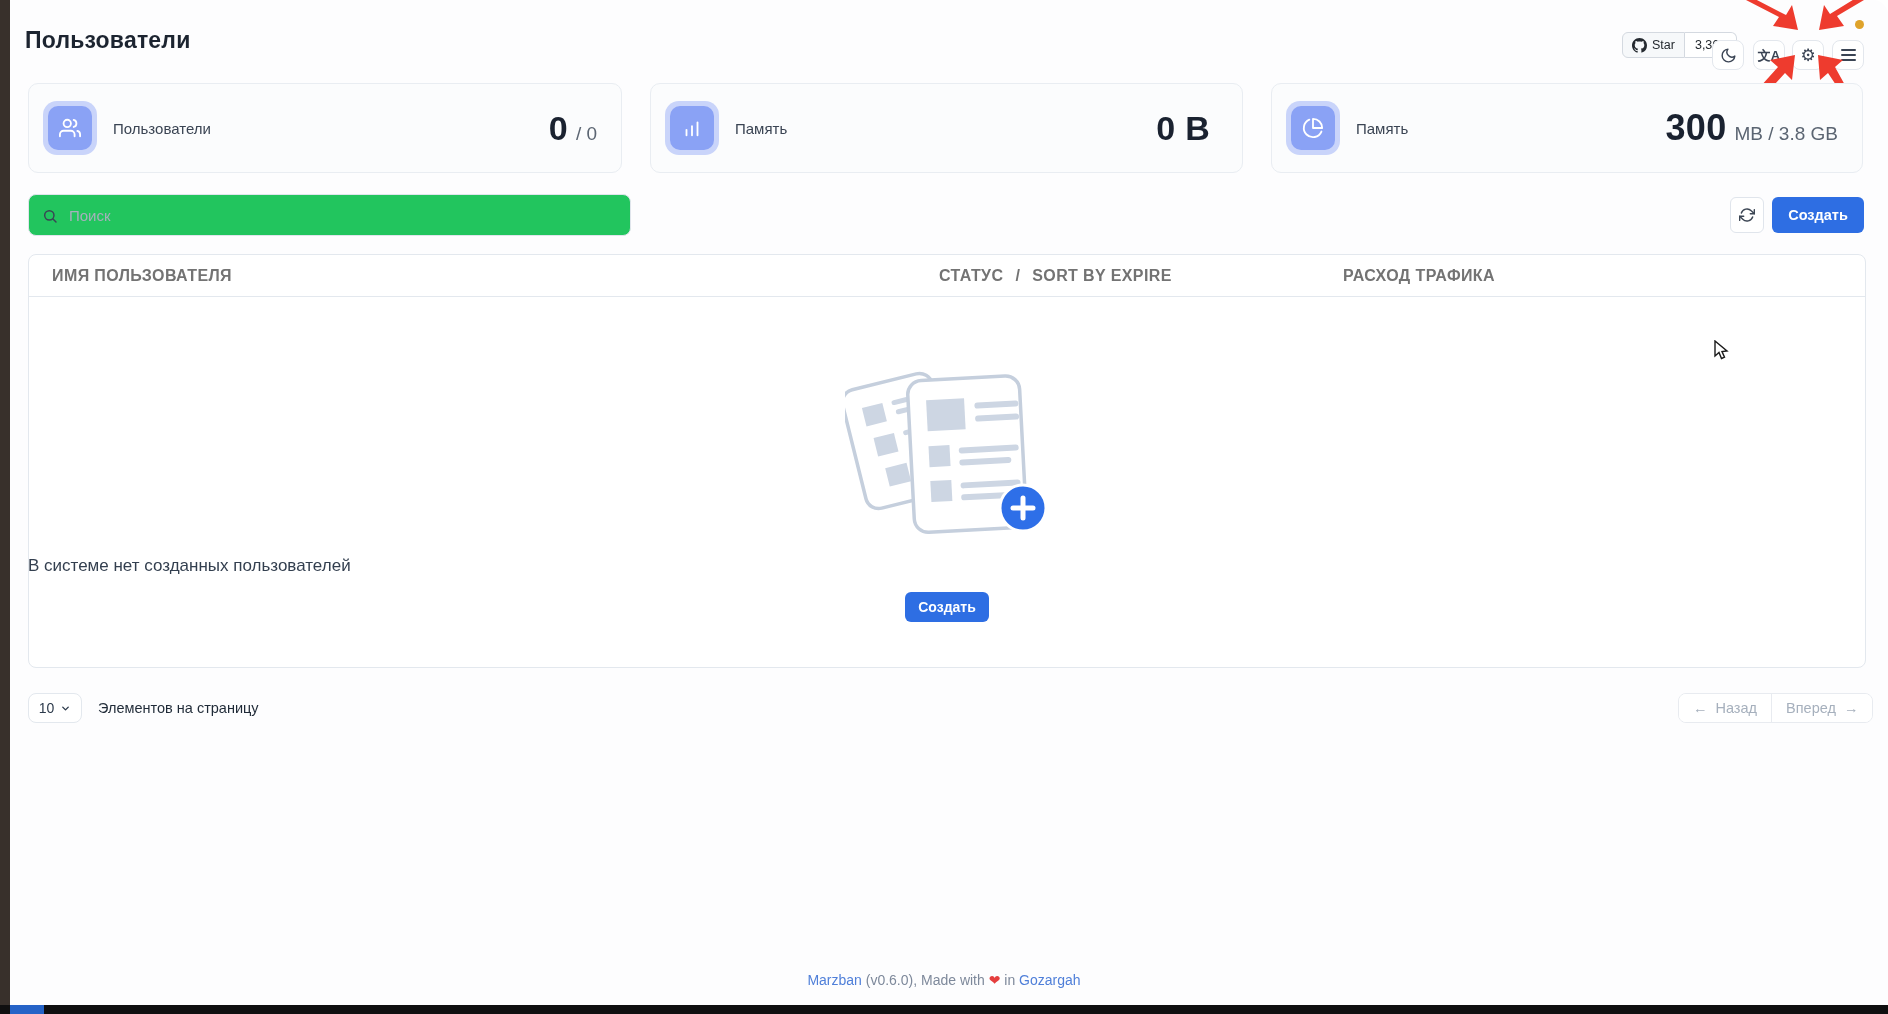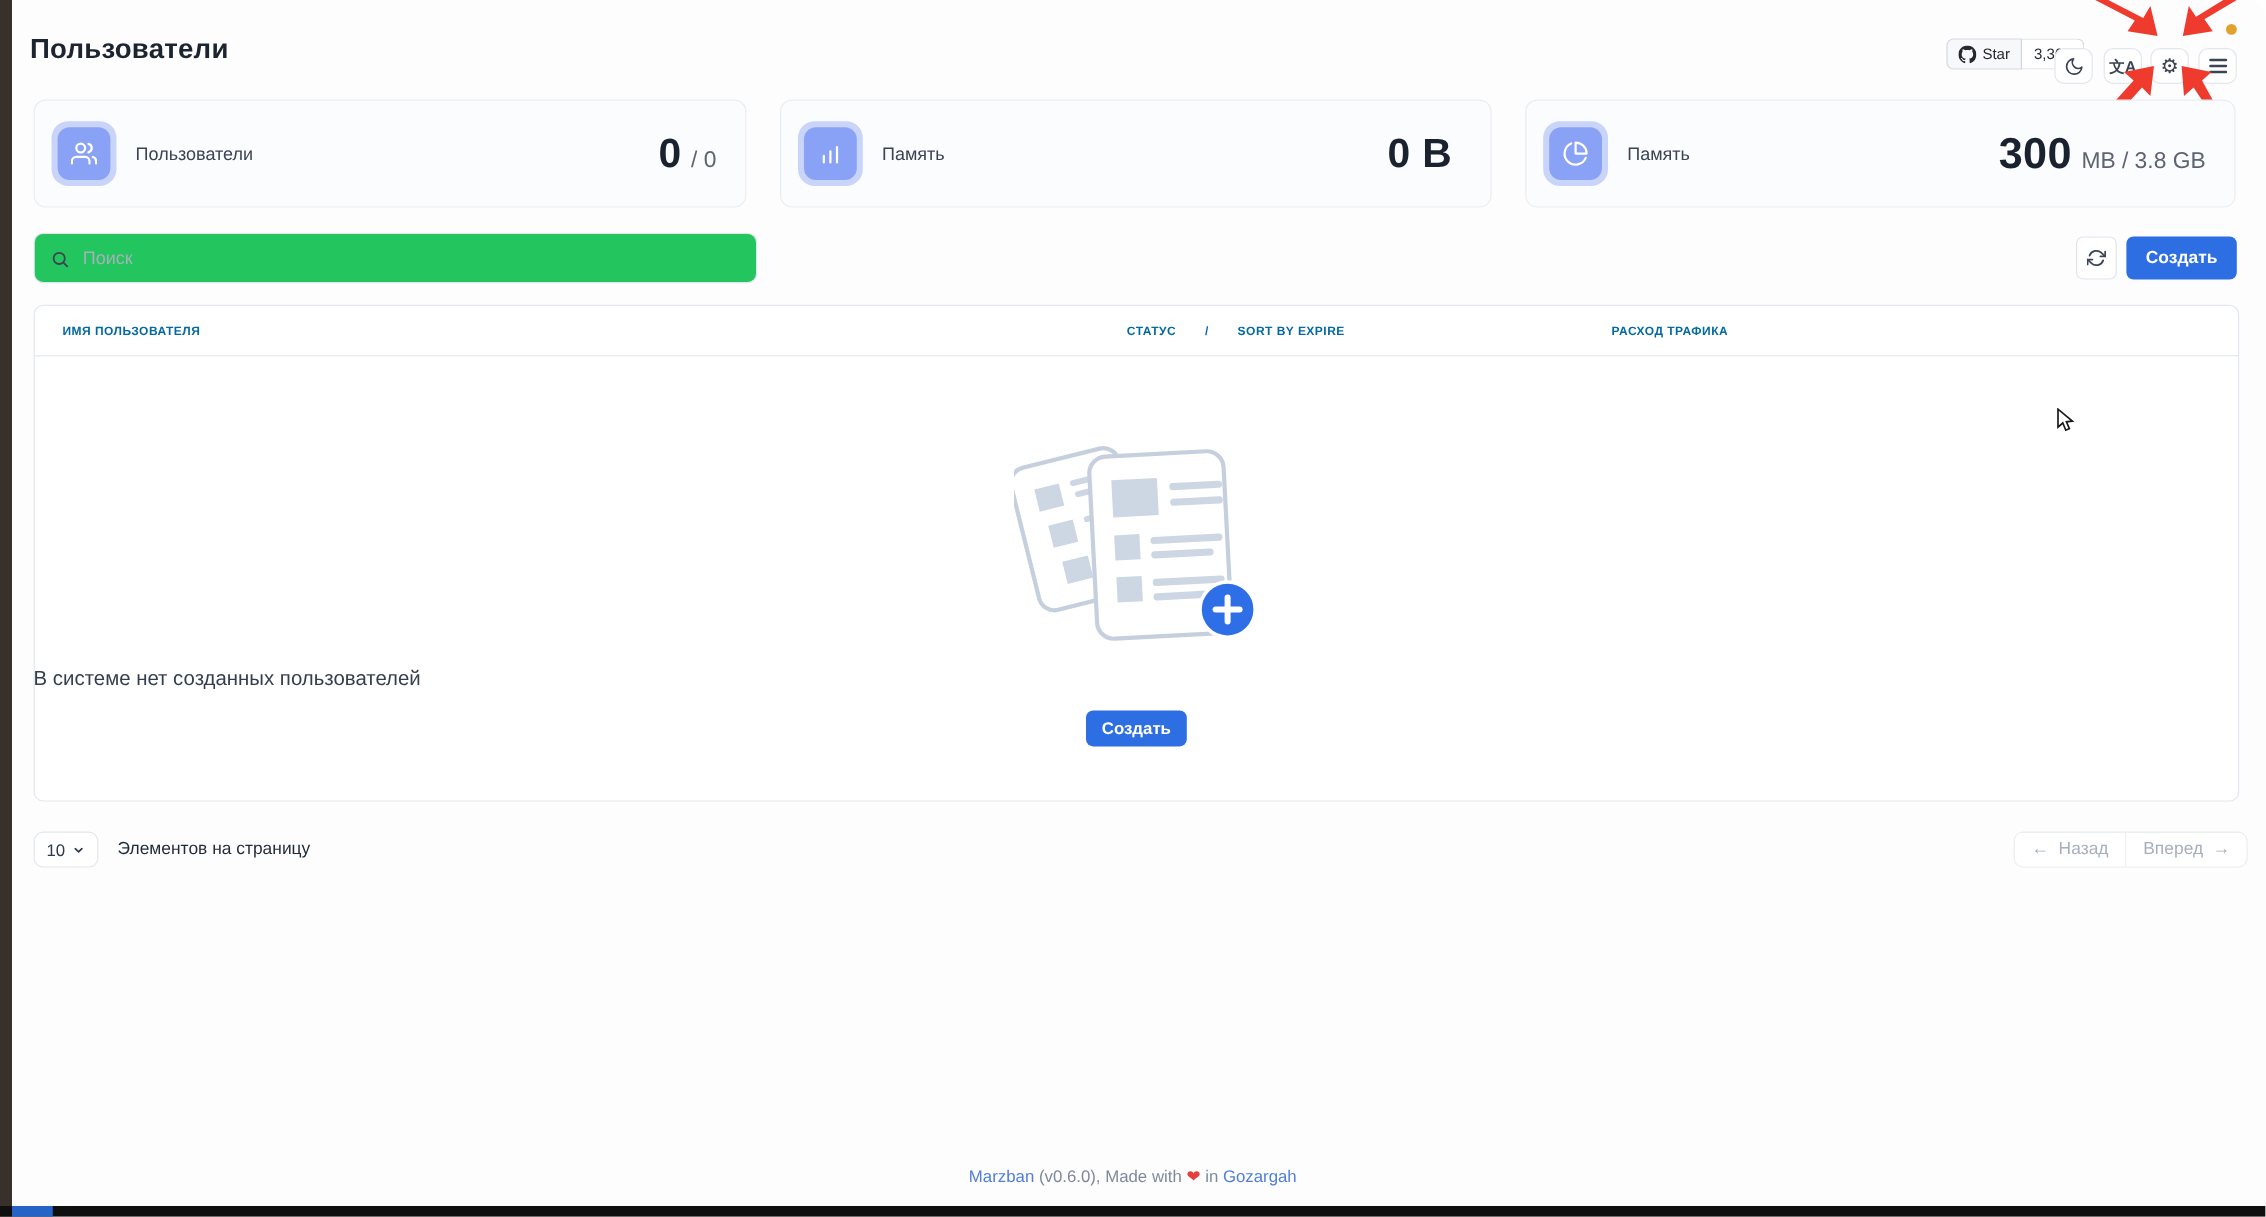--- a/index.html
+++ b/index.html
@@ -45,22 +45,22 @@
   .search-box { position:absolute; left:28px; top:194px; width:603px; height:42px; background:#22c55e; border:1px solid #e0e5ec; border-radius:8px; }
   .search-box svg { position:absolute; left:13px; top:13px; }
   .search-box input { position:absolute; inset:0; border:none; outline:none; background:transparent; padding-left:40px; font-size:15px; color:#2c3a4b; font-family:inherit; }
   .search-box input::placeholder { color:#a7b0bc; }
   .refresh-btn { position:absolute; left:1730px; top:197px; width:34px; height:36px; background:#fff; border:1px solid #e0e5ec; border-radius:6px; display:flex; align-items:center; justify-content:center; cursor:pointer; }
   .create-btn { position:absolute; left:1772px; top:197px; width:92px; height:36px; background:#2e6ee3; border:none; border-radius:6px; color:#fff; font-weight:700; font-size:14.5px; font-family:inherit; cursor:pointer; }
 
   
   .table-card { position:absolute; left:28px; top:254px; width:1838px; height:414px; background:#ffffff; border:1px solid #e3e8ee; border-radius:8px; }
   .thead { position:relative; height:42px; border-bottom:1px solid #e3e8ee; }
-  .th { position:absolute; top:0; height:42px; display:flex; align-items:center; font-size:10px; font-weight:700; color:#0369a1; letter-spacing:.4px; cursor:pointer; }
-  .th-user { left:23px; } .th-status { left:910px;gap:12px; } .th-traffic { left:1314px; }
+  .th { position:absolute; top:0; height:42px; display:flex; align-items:center; font-size:16px; font-weight:700; color:#737373; letter-spacing:.4px; cursor:pointer; }
+  .th-user { left:23px; } .th-status { left:910px; } .th-traffic { left:1314px; }
   .th-status .slash { margin:0 12px; font-weight:700; }
 
   .empty-illu { position:absolute; left:845px; top:350px; }
   .empty-msg { position:absolute; left:28px; top:556px; width:1838px; font-size:17px; color:#333f4f; }
   .empty-create { position:absolute; left:905px; top:592px; width:84px; height:30px; background:#2e6ee3; border:none; border-radius:6px; color:#fff; font-weight:700; font-size:14px; font-family:inherit; cursor:pointer; }
 
   
   .pagesize { position:absolute; left:28px; top:693px; width:54px; height:30px; background:#fff; border:1px solid #e3e8ee; border-radius:8px; display:flex; align-items:center; justify-content:center; gap:6px; font-size:14px; color:#2c3a4b; cursor:pointer; }
   .pagesize-label { position:absolute; left:98px; top:693px; height:30px; line-height:30px; font-size:14.5px; color:#1f2a37; }
   .pager { position:absolute; left:1678px; top:693px; height:30px; display:flex; border:1px solid #e8ebf0; border-radius:8px; background:#fff; overflow:hidden; }

